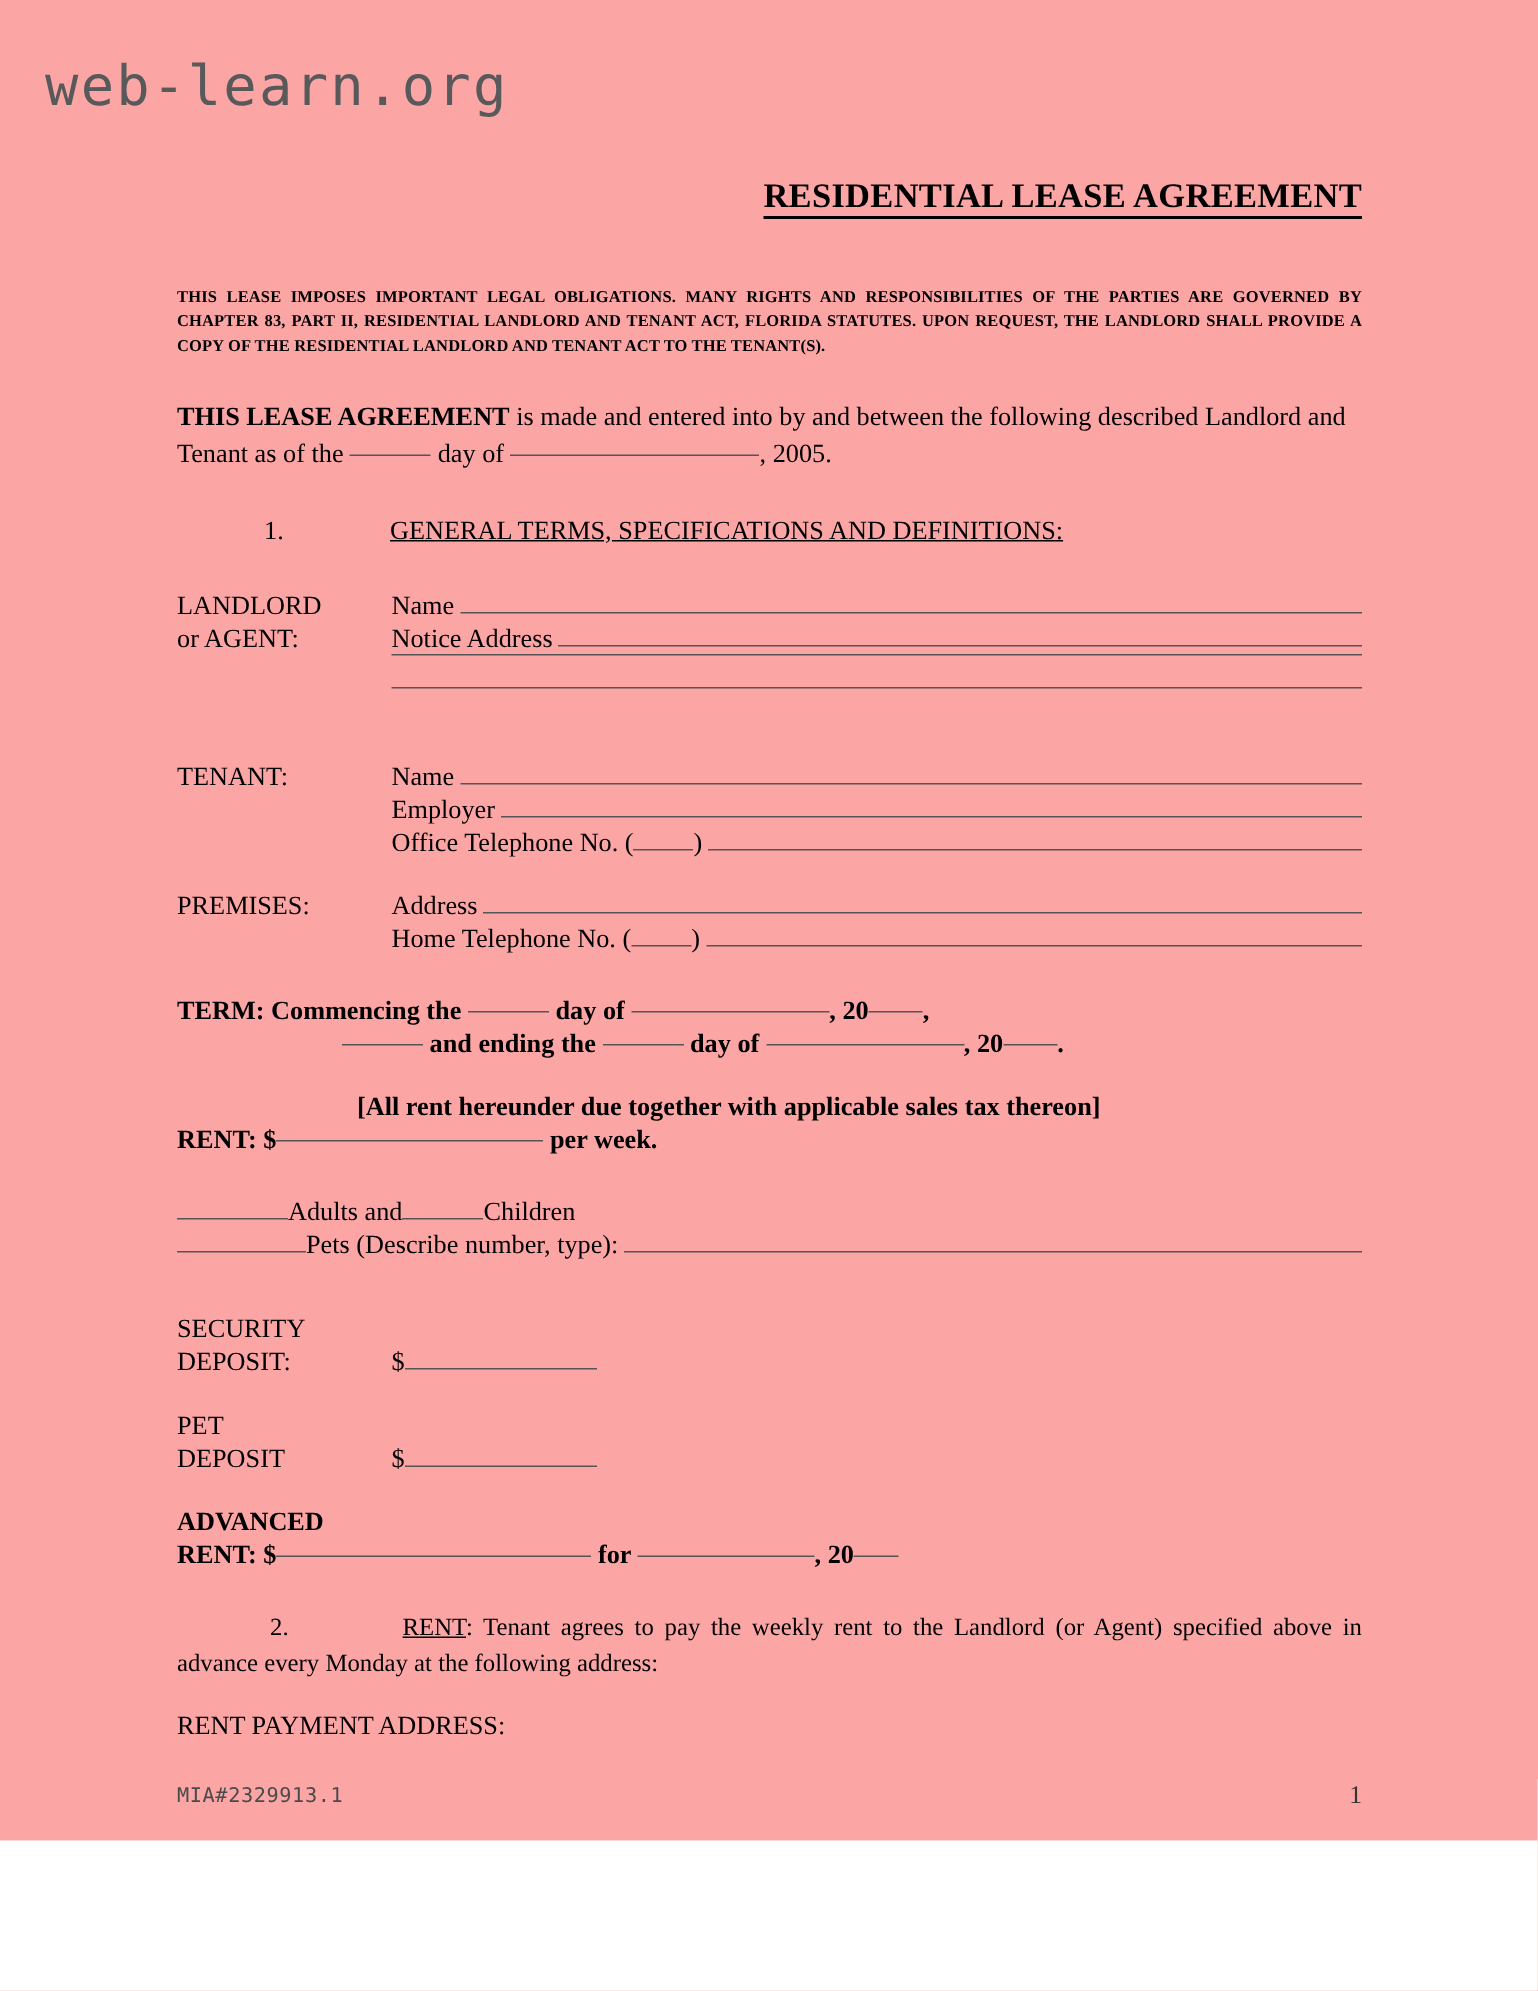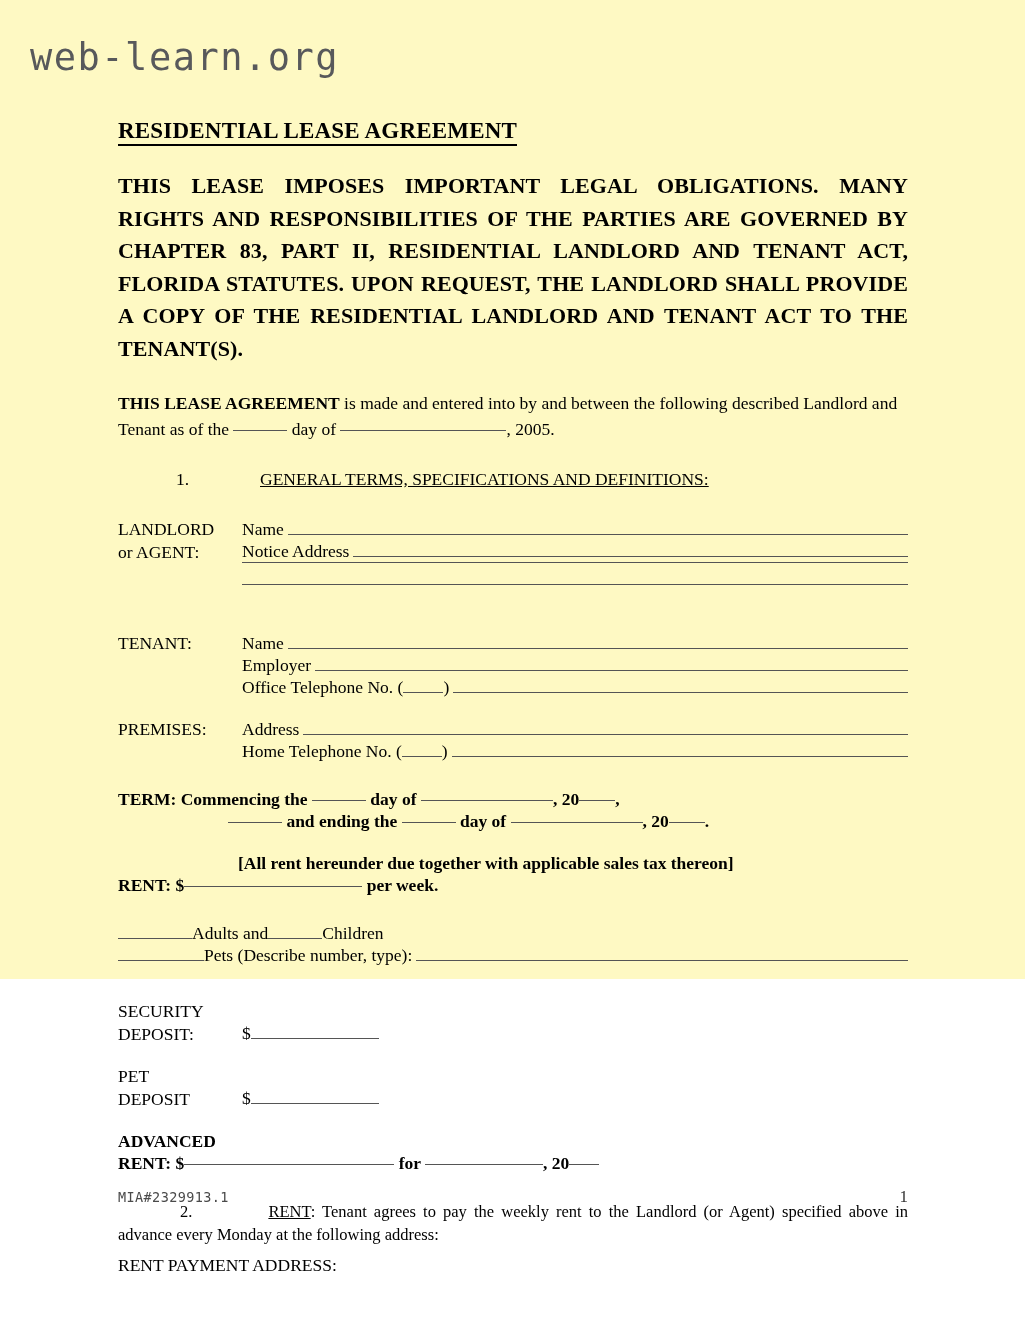--- a/index.html
+++ b/index.html
@@ -13,22 +13,22 @@
     position: relative;
     font-family: "Liberation Serif", "DejaVu Serif", serif;
     color: #000000;
     overflow: hidden;
   }
 
   .page {
     position: absolute;
     top: 0; left: 0;
     width: 1025px;
-    height: 979px;
-    background: #fef9c3;
+    height: 1227px;
+    background: #fca5a5;
   }
 
   
   .watermark {
     position: absolute;
     left: 30px;
     top: 36px;
     font-family: "DejaVu Sans Mono", "Liberation Mono", monospace;
     font-size: 37px;
     letter-spacing: 1.5px;
@@ -39,34 +39,34 @@
 
   
   .content {
     position: absolute;
     left: 118px;
     top: 110px;
     width: 790px;
   }
 
   .doc-title {
-    text-align: left;
+    text-align: right;
     font-size: 23px;
     font-weight: bold;
     letter-spacing: 0.2px;
     margin: 8px 0 0 0;
   }
   .doc-title span {
     border-bottom: 2.5px solid #000;
     padding-bottom: 1px;
   }
 
   .notice {
-    margin-top: 26px;
-    font-size: 22px;
+    margin-top: 46px;
+    font-size: 11px;
     font-weight: bold;
     text-align: justify;
     line-height: 1.48;
     letter-spacing: 0.1px;
   }
 
   .intro {
     margin-top: 26px;
     font-size: 17.5px;
     line-height: 1.45;
@@ -80,20 +80,21 @@
     padding-left: 58px;
   }
   .section-head .num { display: inline-block; width: 84px; }
   .section-head .u { text-decoration: underline; }
 
   
   .block {
     display: flex;
     font-size: 17.5px;
     line-height: 1.28;
+    gap: 19px;
   }
   .block .label {
     width: 124px;
     flex: 0 0 124px;
     white-space: pre-line;
   }
   .block .fields { flex: 1 1 auto; }
 
   .frow {
     display: flex;
@@ -141,21 +142,21 @@
     font-size: 16.5px;
     line-height: 1.42;
     text-align: justify;
     font-family: Liberation Serif, serif;
   }
   .para .indent { display: inline-block; width: 62px; }
   .para .numsp  { display: inline-block; width: 76px; }
   .para .u { text-decoration: underline; }
 
   .rent-pay-addr {
-    margin-top: 8px;
+    margin-top: 20px;
     font-size: 17.5px;
   }
 
   
   .footer-ref {
     position: absolute;
     left: 118px;
     top: 1189px;
     font-family: "DejaVu Sans Mono", "Liberation Mono", monospace;
     font-size: 13.5px;

